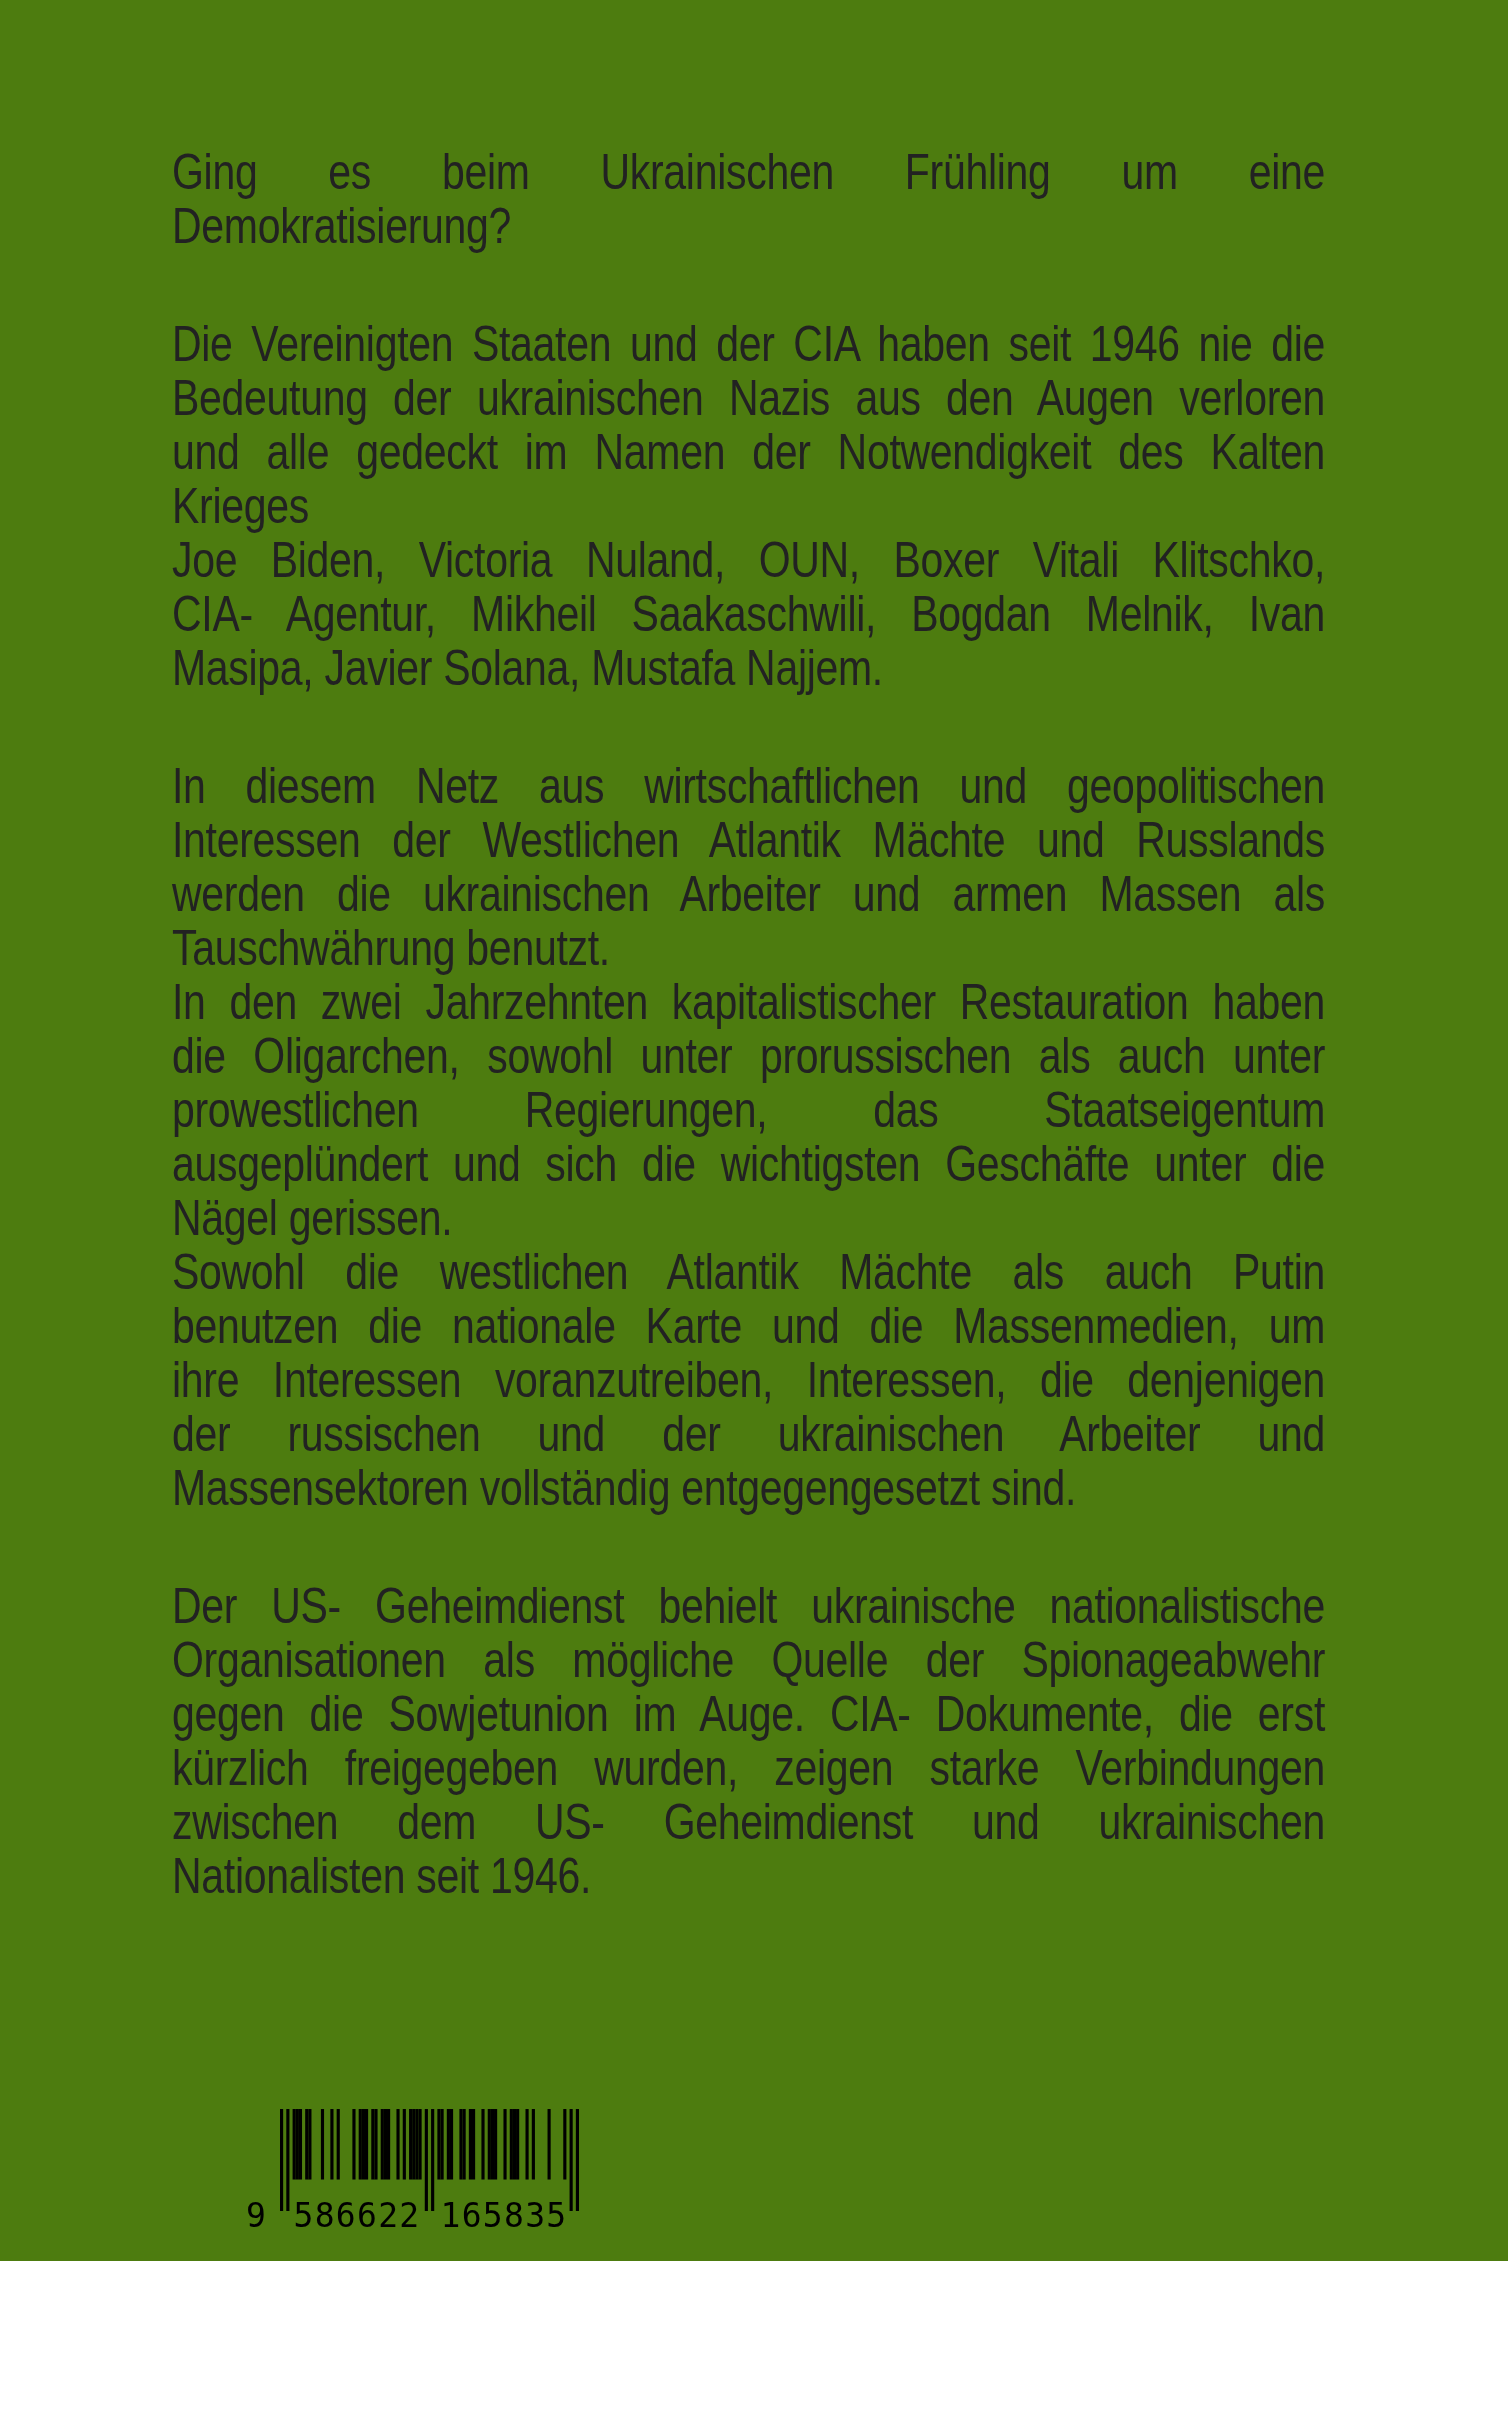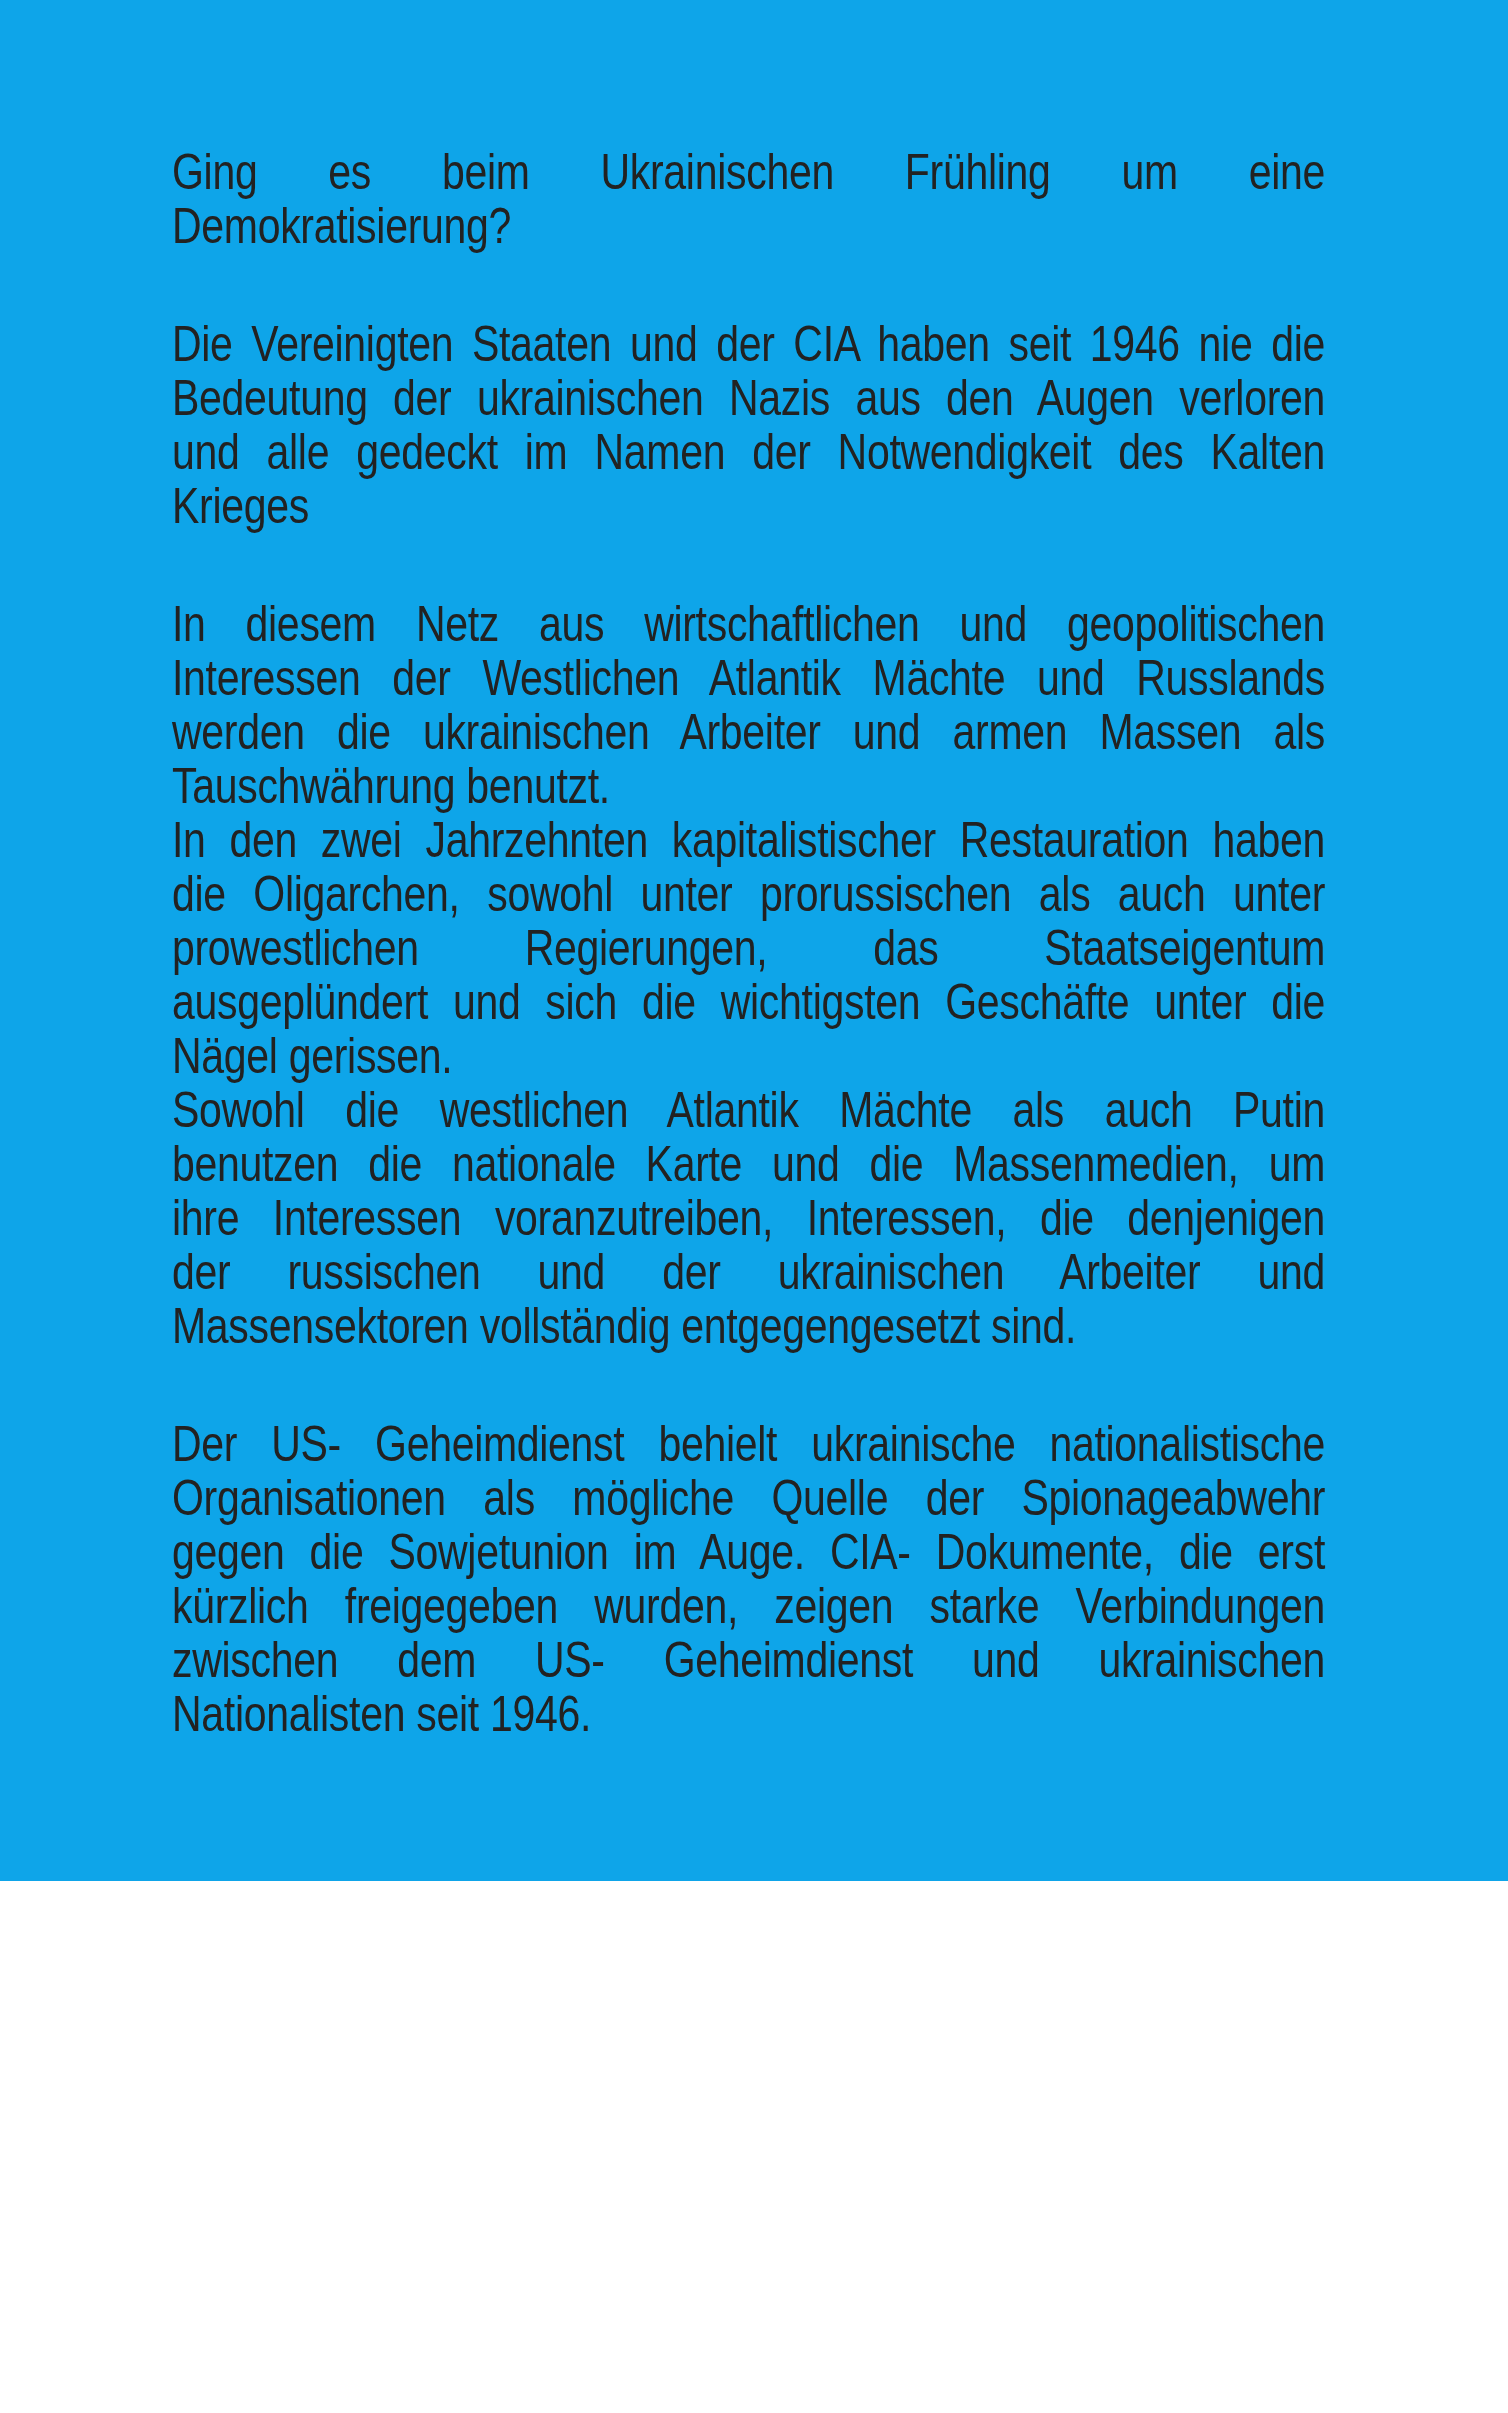--- a/index.html
+++ b/index.html
@@ -3,22 +3,22 @@
 <meta charset="utf-8">
 <style>
   html, body { margin: 0; padding: 0; }
   body {
     width: 1508px; height: 2413px;
     background: #ffffff;
     font-family: "Liberation Sans", sans-serif;
   }
   .page {
     position: relative;
-    width: 1508px; height: 1881px;
-    background: #0ea5e9;
+    width: 1508px; height: 2261px;
+    background: #4d7c0f;
     overflow: hidden;
   }
   
   .text-col {
     position: absolute;
     left: 172px; top: 145px;
     width: 1153px;
     color: #222222;
     font-size: 41px;
     letter-spacing: -0.3px;
@@ -70,20 +70,25 @@
           <div class="line">Ging es beim Ukrainischen Frühling um eine</div>
           <div class="line last">Demokratisierung?</div>
         </div>
       </div>
       <div class="block">
         <div class="para">
           <div class="line">Die Vereinigten Staaten und der CIA haben seit 1946 nie die</div>
           <div class="line">Bedeutung der ukrainischen Nazis aus den Augen verloren</div>
           <div class="line">und alle gedeckt im Namen der Notwendigkeit des Kalten</div>
           <div class="line last">Krieges</div>
+        </div>
+        <div class="para">
+          <div class="line">Joe Biden, Victoria Nuland, OUN, Boxer Vitali Klitschko,</div>
+          <div class="line">CIA- Agentur, Mikheil Saakaschwili, Bogdan Melnik, Ivan</div>
+          <div class="line last">Masipa, Javier Solana, Mustafa Najjem.</div>
         </div>
       </div>
       <div class="block">
         <div class="para">
           <div class="line">In diesem Netz aus wirtschaftlichen und geopolitischen</div>
           <div class="line">Interessen der Westlichen Atlantik Mächte und Russlands</div>
           <div class="line">werden die ukrainischen Arbeiter und armen Massen als</div>
           <div class="line last">Tauschwährung benutzt.</div>
         </div>
         <div class="para">

